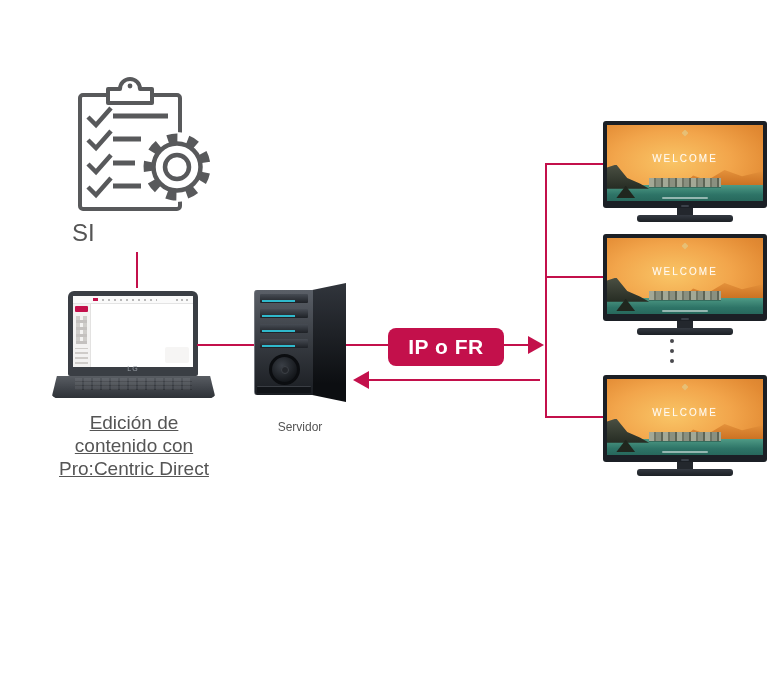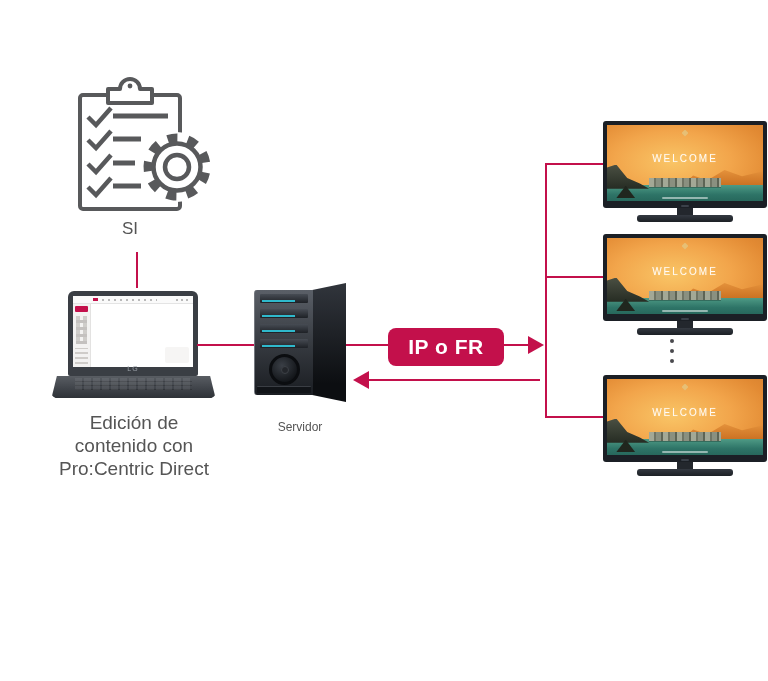--- a/index.html
+++ b/index.html
@@ -6,22 +6,22 @@
     --accent:#C3104B;
     --outline:#58595B;
     --caption:#555555;
   }
   html,body{margin:0;padding:0;background:#fff;}
   .stage{position:relative;width:768px;height:681px;background:#fff;overflow:hidden;
          font-family:"Liberation Sans",sans-serif;}
 
   
   .si-icon{position:absolute;left:76px;top:74px;width:136px;height:142px;}
-  .si-label{position:absolute;left:72px;top:219px;width:116px;text-align:center;
-            font-size:17px;color:var(--caption);}
+  .si-label{position:absolute;left:72px;top:219px;width:116px;
+            font-size:24px;color:var(--caption);}
 
   
   .hline{position:absolute;height:2px;background:var(--accent);}
   .vline{position:absolute;width:2px;background:var(--accent);}
   .arrow-right{position:absolute;width:0;height:0;
     border-top:9px solid transparent;border-bottom:9px solid transparent;
     border-left:16px solid var(--accent);}
   .arrow-left{position:absolute;width:0;height:0;
     border-top:9px solid transparent;border-bottom:9px solid transparent;
     border-right:16px solid var(--accent);}
@@ -47,21 +47,21 @@
   .laptop-logo{position:absolute;left:0;right:0;top:73px;text-align:center;
     font-size:7px;line-height:10px;color:#9aa0a8;letter-spacing:1px;}
   .laptop-base{position:absolute;left:52px;top:376px;width:163px;height:22px;
     background:linear-gradient(180deg,#595D63,#3C4046 65%,#2E3237);
     clip-path:polygon(3% 0,97% 0,100% 90%,98% 100%,2% 100%,0 90%);
     border-radius:4px;}
   .laptop-keys{position:absolute;left:14%;top:2px;width:72%;height:12px;opacity:.55;
     background:repeating-linear-gradient(90deg,rgba(255,255,255,.14) 0 7px,transparent 7px 9px),
                repeating-linear-gradient(0deg,rgba(0,0,0,.35) 0 1px,transparent 1px 4px);}
   .laptop-caption{position:absolute;left:28px;top:411px;width:212px;text-align:center;
-    font-size:19px;line-height:23px;color:var(--caption);white-space:pre-line;}
+    font-size:19px;line-height:23px;color:var(--caption);white-space:pre-line;text-decoration:underline;}
 
   
   .server{position:absolute;left:254px;top:283px;width:94px;height:124px;}
   .server .side{position:absolute;left:57px;top:0;width:35px;height:119px;
     background:linear-gradient(180deg,#31353C,#0C0E11 85%);
     clip-path:polygon(0 6%,100% 0,100% 100%,0 94%);}
   .server .front{position:absolute;left:0;top:7px;width:58px;height:105px;
     background:linear-gradient(180deg,#5A5F67,#34383E 55%,#1A1D22);
     border-radius:3px 0 0 3px;border-left:1px solid #74787f;}
   .server .bay{position:relative;height:9px;margin:4px 5px 6px 5px;

